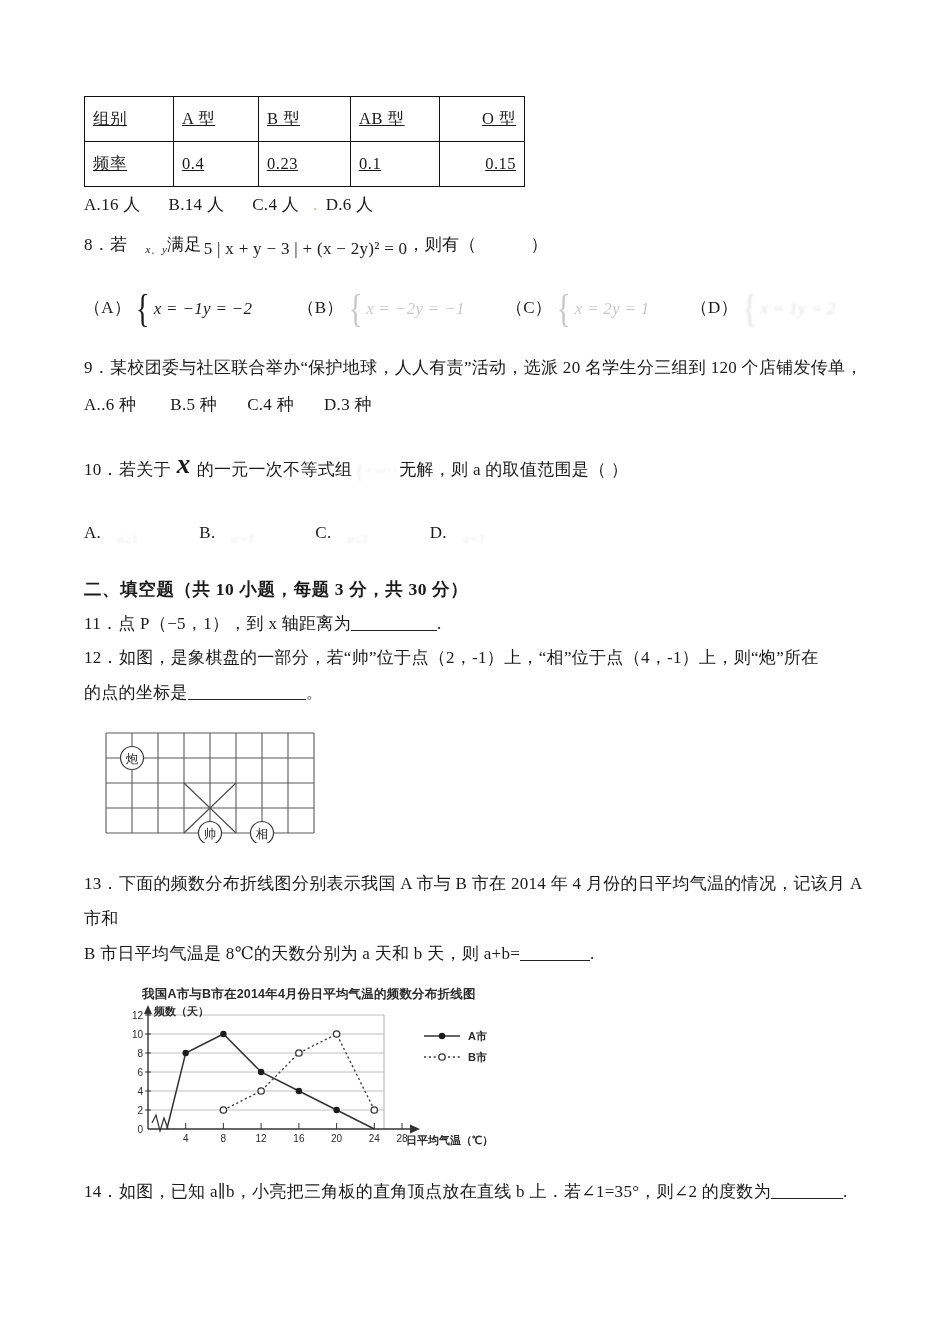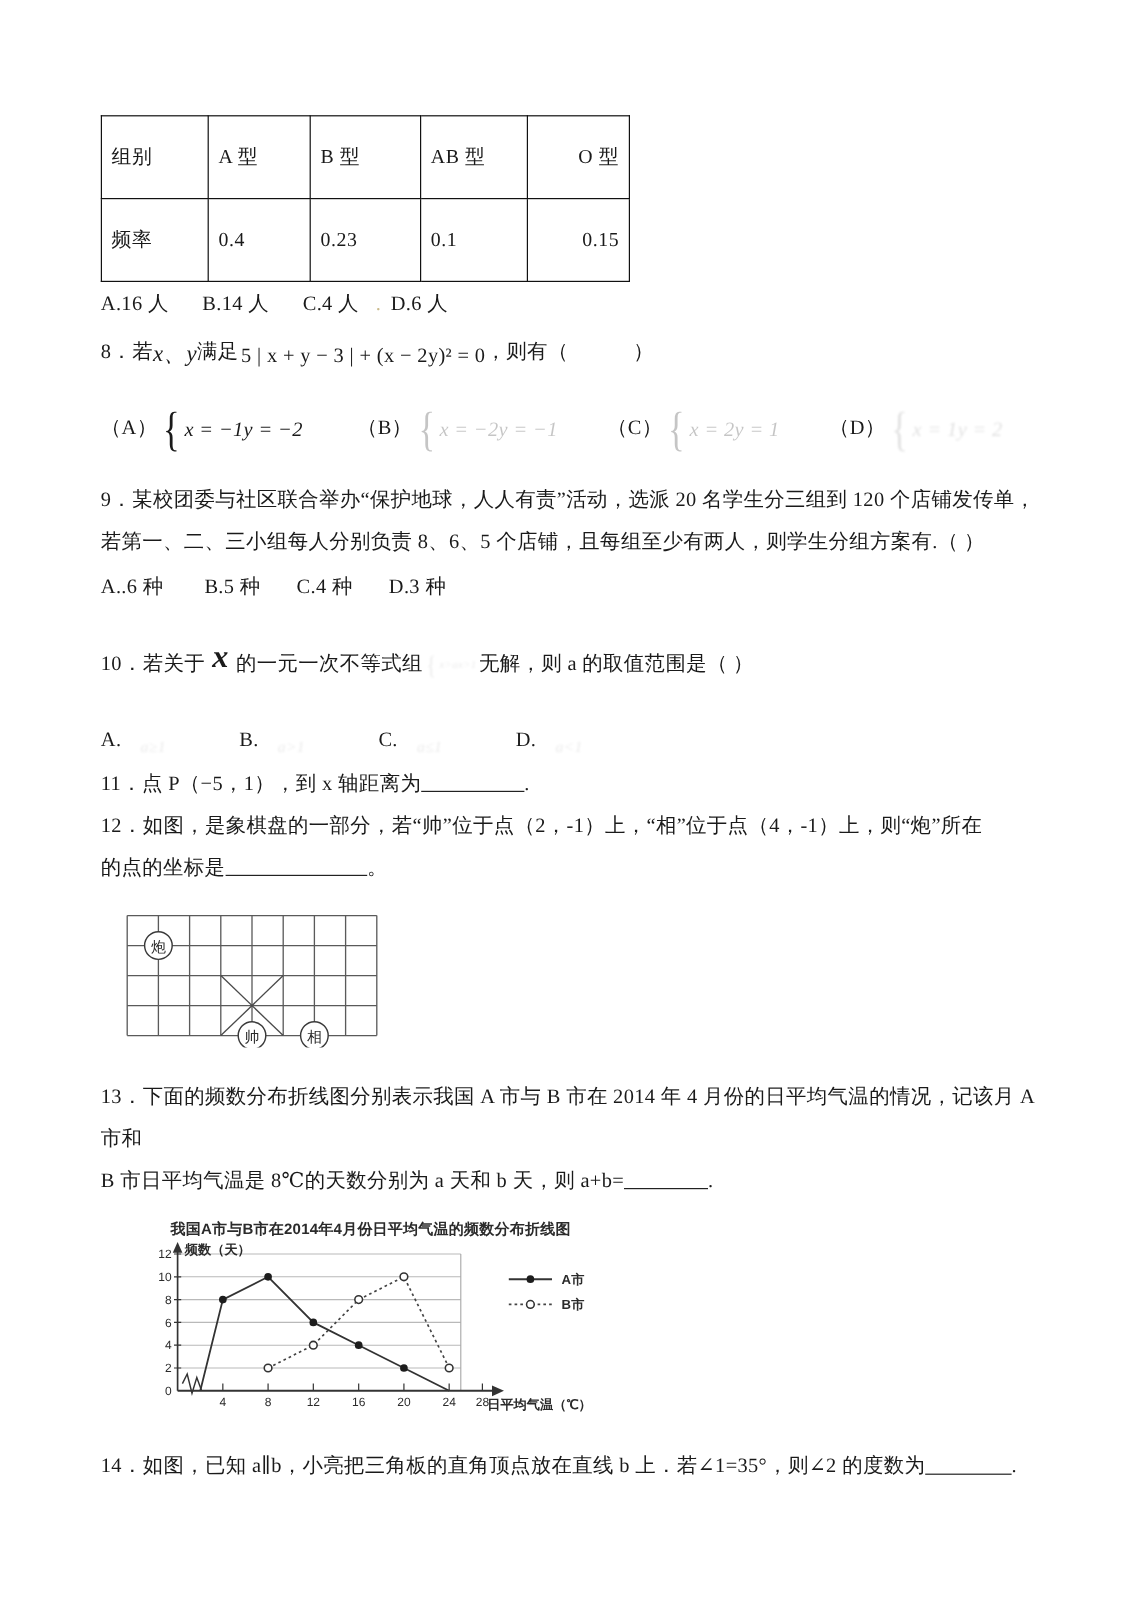--- a/index.html
+++ b/index.html
@@ -31,25 +31,26 @@
 
   
   .bt-table {
     border-collapse: collapse;
     margin: 0 0 6px 0;
     table-layout: fixed;
   }
   .bt-table td {
     border: 1px solid #111;
     height: 40px;
-    padding: 14px 8px;
+    padding: 2px 8px;
     font-size: 16.5px;
     vertical-align: middle;
     letter-spacing: .5px;
     white-space: nowrap;
+    text-decoration: underline;
   }
   .bt-table td.c0 { width: 72px; }
   .bt-table td.c1 { width: 68px; }
   .bt-table td.c2 { width: 75px; }
   .bt-table td.c3 { width: 72px; }
   .bt-table td.c4 { width: 68px; text-align: right; }
 
   
   .q {
     font-size: 17px;
@@ -182,21 +183,21 @@
     </tr>
   </tbody>
       </table>
 
   <div class="q7-answers">
     <span>A.16 人</span><span class="gap"></span><span>B.14 人</span><span class="gap"></span><span>C.4 人</span><span class="gap" style="width:14px"></span><span class="faint-dot">.</span><span class="gap" style="width:8px"></span><span>D.6 人</span>
   </div>
 
   <div class="q" style="margin-top:12px;">
     <div class="q-line nowrap">
-      <span>8．</span><span>若</span><span class="mi" style="font-size:19px;vertical-align:-3px;">x、y</span><span>满足</span><span class="m-eq" style="vertical-align:-4px;margin-left:2px;">5 | x + y − 3 | + (x − 2y)² = 0</span><span>，则有（</span><span style="display:inline-block;width:54px;"></span><span>）</span>
+      <span>8．</span><span>若</span><span class="mi" style="font-size:11px;vertical-align:-3px;margin-left:18px;">x、y</span><span>满足</span><span class="m-eq" style="vertical-align:-4px;margin-left:2px;">5 | x + y − 3 | + (x − 2y)² = 0</span><span>，则有（</span><span style="display:inline-block;width:54px;"></span><span>）</span>
     </div>
 
     <div class="opt-row" style="margin-top:22px;height:56px;">
       
       <span class="op">
         <span>（A）</span><span class="sysblock">
               <span class="brace">{</span>
               <span class="syslines">
                 <span class="mi">x = −1</span>
                 <span class="mi">y = −2</span>
@@ -234,21 +235,20 @@
                 <span class="mi">x = 1</span>
                 <span class="mi">y = 2</span>
               </span>
             </span>
       </span>
     </div>
   </div>
 
   <div class="q" style="margin-top:6px;">
     <div class="q-line">9．某校团委与社区联合举办“保护地球，人人有责”活动，选派 20 名学生分三组到 120 个店铺发传单，</div>
-    <div class="q-line">若第一、二、三小组每人分别负责 8、6、5 个店铺，且每组至少有两人，则学生分组方案有.（    ）</div>
     <div class="opt-row">
       <span>A..6 种</span><span class="sp-a"></span><span>B.5 种</span><span class="sp-b"></span><span>C.4 种</span><span class="sp-b"></span><span>D.3 种</span>
     </div>
   </div>
 
   <div class="q" style="margin-top:14px;">
     <div class="q-line nowrap">
       <span>10．若关于</span><span class="mi" style="font-size:27px;font-weight:bold;margin:0 6px;vertical-align:2px;">x</span><span>的一元一次不等式组</span><span class="sysblock faded-3" style="font-size:10px;">
             <span class="brace" style="font-size:22px;">{</span>
             <span class="syslines" style="font-size:9px;line-height:1.3;">
@@ -261,20 +261,21 @@
       <span><span>A.</span><span class="mi faded-3" style="font-size:13px;margin-left:16px;vertical-align:-5px;">a≥1</span></span>
       <span style="display:inline-block;width:52px;"></span>
       <span><span>B.</span><span class="mi faded-3" style="font-size:13px;margin-left:16px;vertical-align:-5px;">a&gt;1</span></span>
       <span style="display:inline-block;width:52px;"></span>
       <span><span>C.</span><span class="mi faded-3" style="font-size:13px;margin-left:16px;vertical-align:-5px;">a≤1</span></span>
       <span style="display:inline-block;width:52px;"></span>
       <span><span>D.</span><span class="mi faded-3" style="font-size:13px;margin-left:16px;vertical-align:-5px;">a&lt;1</span></span>
     </div>
   </div>
 
+  <div class="section-head">二、填空题（共 10 小题，每题 3 分，共 30 分）</div>
 
   <div class="q">
     <span>11．点 P（−5，1），到 x 轴距离为</span><span class="blank-line" style="width:86px;"></span><span>.</span>
   </div>
 
   <div class="q">
     <div class="q-line">12．如图，是象棋盘的一部分，若“帅”位于点（2，-1）上，“相”位于点（4，-1）上，则“炮”所在</div>
     <div class="q-line">
       <span>的点的坐标是</span><span class="blank-line" style="width:118px;"></span><span>。</span>
     </div>

